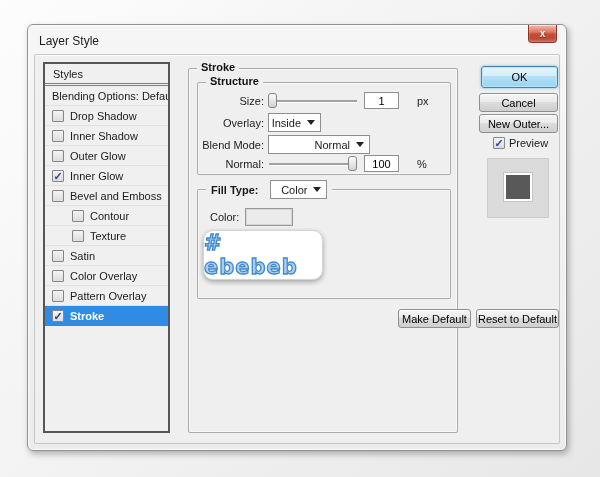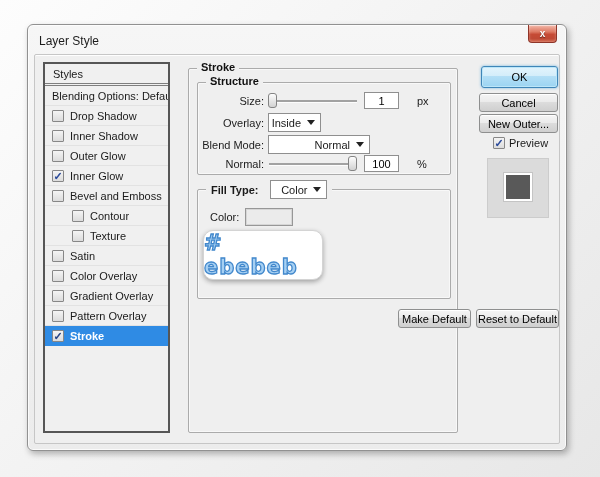--- a/index.html
+++ b/index.html
@@ -213,24 +213,20 @@
   <div class="srow">
     <span class="cb"></span>
     <span class="lbl">Satin</span>
   </div>
 
   <div class="srow">
     <span class="cb"></span>
     <span class="lbl">Color Overlay</span>
   </div>
 
-  <div class="srow">
-    <span class="cb"></span>
-    <span class="lbl">Gradient Overlay</span>
-  </div>
 
   <div class="srow">
     <span class="cb"></span>
     <span class="lbl">Pattern Overlay</span>
   </div>
 
   <div class="srow selected" style="background: rgb(47, 139, 228);">
     <span class="cb">✓</span>
     <span class="lbl">Stroke</span>
   </div>

